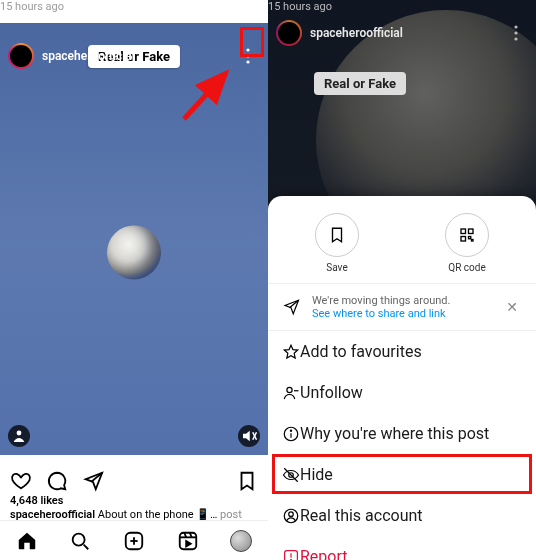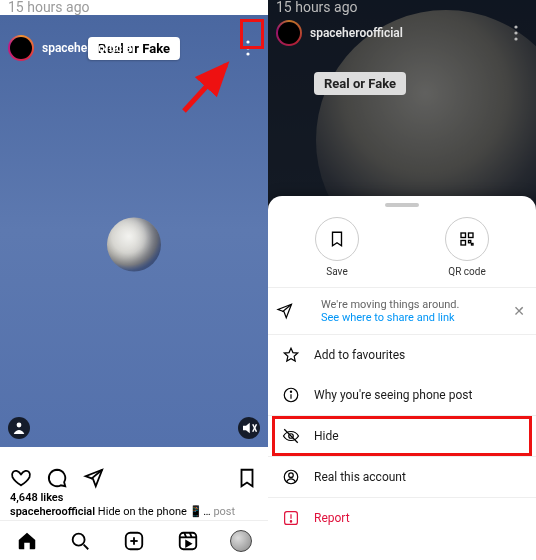--- a/index.html
+++ b/index.html
@@ -16,24 +16,24 @@
   
   .left {
     position: relative;
     width: 268px;
     height: 560px;
     display: flex;
     flex-direction: column;
     background: #fff;
   }
   .timestamp-bar {
-    height: 15px;
+    height: 23px;
     line-height: 14px;
-    padding: 0 8px;
-    font-size: 14px;
+    padding: 0 0;
+    font-size: 11px;
     color: #9b9b9b;
   }
   .post-header {
     position: relative;
     height: 38px;
     display: flex;
     align-items: center;
     padding: 0 8px;
   }
   .avatar-ring {
@@ -276,34 +276,33 @@
     height: 44px;
     border: 1px solid #ccc;
     border-radius: 50%;
     display: flex;
     align-items: center;
     justify-content: center;
   }
   .sheet-info {
     display: flex;
     align-items: center;
-    padding: 10px 7px;
-    gap: 28px;
+    padding: 10px 14px;
+    gap: 12px;
     border-bottom: 1px solid #eee;
     font-size: 11px;
   }
   .sheet-info .txt { flex: 1; }
   .sheet-info .link { color: #0095f6; }
   .sheet-info .close { color: #888; font-size: 14px; padding: 4px; }
   .sheet-item {
     display: flex;
     align-items: center;
     padding: 11px 14px;
-    gap: 14px;
-    font-size: 12px;
+    font-size: 16px;
     color: #1a1a1a;
   }
   .sheet-item.report { color: #e0123c; }
   .sheet-sep { height: 1px; background: #eee; margin: 0; }
   .hide-highlight {
     position: absolute;
     left: 4px;
     right: 4px;
     border: 3px solid #e11;
     height: 40px;
@@ -386,21 +385,21 @@
     <span>
       <svg class="ico-lg" viewBox="0 0 24 24" fill="none" stroke="#000" stroke-width="2">
           <path d="M6 3h12v18l-6-4-6 4V3z"></path>
         </svg>
     </span>
   </div>
 
   <div class="likes">4,648 likes</div>
 
   <div class="caption">
-    <span class="user">spaceheroofficial</span><span> Hide on the phone 📱… </span><span class="more">post</span>
+    <span class="user">spaceheroofficial</span><span> About on the phone 📱… </span><span class="more">post</span>
   </div>
 
   <div class="bottom-nav">
     <span>
       <svg class="ico-lg" viewBox="0 0 24 24" fill="#000">
           <path d="M3 11 12 3l9 8v9a1 1 0 0 1-1 1h-5v-7h-6v7H4a1 1 0 0 1-1-1v-9z"></path>
         </svg>
     </span>
     <span>
       <svg class="ico-lg" viewBox="0 0 24 24" fill="none" stroke="#000" stroke-width="2">
@@ -493,30 +492,40 @@
 
     <div class="sheet-item">
       <span>
         <svg class="ico" viewBox="0 0 24 24" fill="none" stroke="#000" stroke-width="1.6">
             <path d="M12 3l2.6 5.8 6.4.6-4.8 4.3 1.4 6.3L12 17l-5.6 3 1.4-6.3L3 9.4l6.4-.6L12 3z"></path>
           </svg>
       </span>
       <span>Add to favourites</span>
     </div>
 
+    <div class="sheet-item">
+      <span>
+        <svg class="ico" viewBox="0 0 24 24" fill="none" stroke="#000" stroke-width="1.6">
+            <circle cx="10" cy="8" r="3.5"></circle>
+            <path d="M3 20c1-4 4.5-6 7-6s6 2 7 6"></path>
+            <line x1="16" y1="9" x2="22" y2="9"></line>
+          </svg>
+      </span>
+      <span>Unfollow</span>
+    </div>
 
     <div class="sheet-item">
       <span>
         <svg class="ico" viewBox="0 0 24 24" fill="none" stroke="#000" stroke-width="1.6">
             <circle cx="12" cy="12" r="9"></circle>
             <line x1="12" y1="11" x2="12" y2="17"></line>
             <circle cx="12" cy="7.5" r="0.8" fill="#000"></circle>
           </svg>
       </span>
-      <span>Why you're seeing phone post</span>
+      <span>Why you're where this post</span>
     </div>
 
     <div class="sheet-sep"></div>
 
     <div style="position:relative">
       <div class="sheet-item">
         <span>
           <svg class="ico" viewBox="0 0 24 24" fill="none" stroke="#000" stroke-width="1.6">
               <path d="M2 12s3.5-6 10-6 10 6 10 6-3.5 6-10 6S2 12 2 12z"></path>
               <circle cx="12" cy="12" r="3"></circle>

